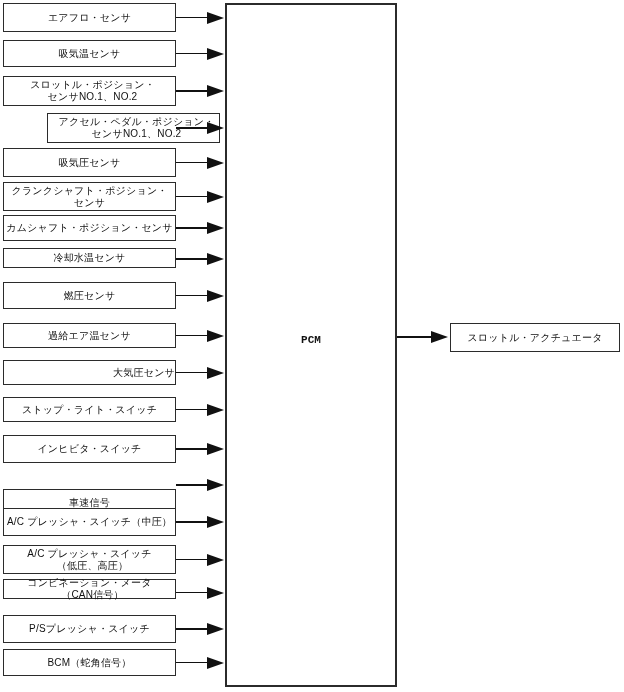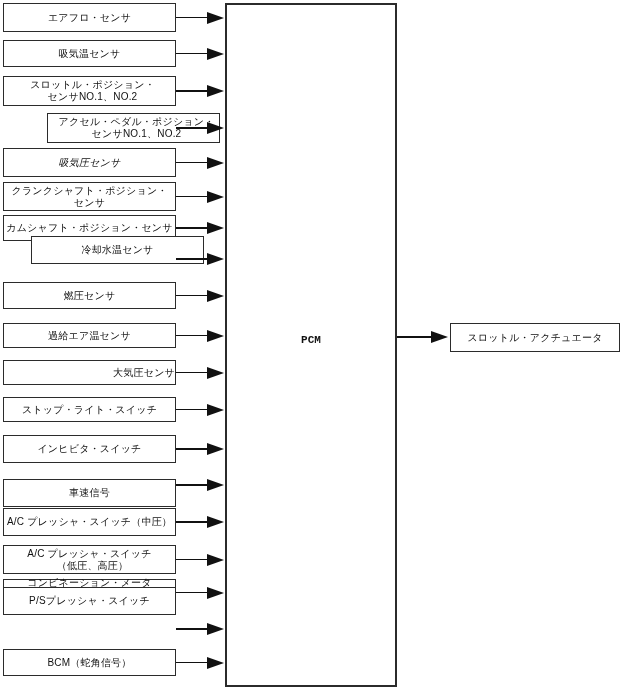--- a/index.html
+++ b/index.html
@@ -65,21 +65,21 @@
         <i class="head"></i>
       </div>
       <div class="box in-box" style="top: 113px; height: 30px; margin-left: 44px;">
         <div class="ln l">アクセル・ペダル・ポジション・</div>
         <div class="ln l">センサNO.1、NO.2</div>
       </div>
       <div class="arrow" style="left: 176px; width: 48px; top: 122px;">
         <i class="shaft"></i>
         <i class="head"></i>
       </div>
-      <div class="box in-box" style="top: 148px; height: 29px; font-style: italic;">
+      <div class="box in-box" style="top: 148px; height: 29px;">
         <div class="ln c">吸気圧センサ</div>
       </div>
       <div class="arrow" style="left: 176px; width: 48px; top: 156.5px;">
         <i class="shaft"></i>
         <i class="head"></i>
       </div>
       <div class="box in-box" style="top: 182px; height: 29px;">
         <div class="ln c">クランクシャフト・ポジション・</div>
         <div class="ln c">センサ</div>
       </div>
@@ -87,21 +87,21 @@
         <i class="shaft"></i>
         <i class="head"></i>
       </div>
       <div class="box in-box" style="top: 215px; height: 26px;">
         <div class="ln c">カムシャフト・ポジション・センサ</div>
       </div>
       <div class="arrow" style="left: 176px; width: 48px; top: 222px;">
         <i class="shaft"></i>
         <i class="head"></i>
       </div>
-      <div class="box in-box" style="top: 236px; height: 28px; margin-left: 28px;">
+      <div class="box in-box" style="top: 248px; height: 20px;">
         <div class="ln c">冷却水温センサ</div>
       </div>
       <div class="arrow" style="left: 176px; width: 48px; top: 253px;">
         <i class="shaft"></i>
         <i class="head"></i>
       </div>
       <div class="box in-box" style="top: 282px; height: 27px;">
         <div class="ln c">燃圧センサ</div>
       </div>
       <div class="arrow" style="left: 176px; width: 48px; top: 289.5px;">
@@ -129,21 +129,21 @@
         <i class="shaft"></i>
         <i class="head"></i>
       </div>
       <div class="box in-box" style="top: 435px; height: 28px;">
         <div class="ln c">インヒビタ・スイッチ</div>
       </div>
       <div class="arrow" style="left: 176px; width: 48px; top: 443px;">
         <i class="shaft"></i>
         <i class="head"></i>
       </div>
-      <div class="box in-box" style="top: 479px; height: 28px;">
+      <div class="box in-box" style="top: 489px; height: 28px;">
         <div class="ln c">車速信号</div>
       </div>
       <div class="arrow" style="left: 176px; width: 48px; top: 479px;">
         <i class="shaft"></i>
         <i class="head"></i>
       </div>
       <div class="box in-box" style="top: 508px; height: 28px;">
         <div class="ln c">A/C プレッシャ・スイッチ（中圧）</div>
       </div>
       <div class="arrow" style="left: 176px; width: 48px; top: 516px;">
@@ -159,21 +159,21 @@
         <i class="head"></i>
       </div>
       <div class="box in-box" style="top: 579px; height: 20px;">
         <div class="ln c">コンビネーション・メータ</div>
         <div class="ln l">（CAN信号）</div>
       </div>
       <div class="arrow" style="left: 176px; width: 48px; top: 586.5px;">
         <i class="shaft"></i>
         <i class="head"></i>
       </div>
-      <div class="box in-box" style="top: 587px; height: 28px;">
+      <div class="box in-box" style="top: 615px; height: 28px;">
         <div class="ln c">P/Sプレッシャ・スイッチ</div>
       </div>
       <div class="arrow" style="left: 176px; width: 48px; top: 623px;">
         <i class="shaft"></i>
         <i class="head"></i>
       </div>
       <div class="box in-box" style="top: 649px; height: 27px;">
         <div class="ln c">BCM（蛇角信号）</div>
       </div>
       <div class="arrow" style="left: 176px; width: 48px; top: 656.5px;">

